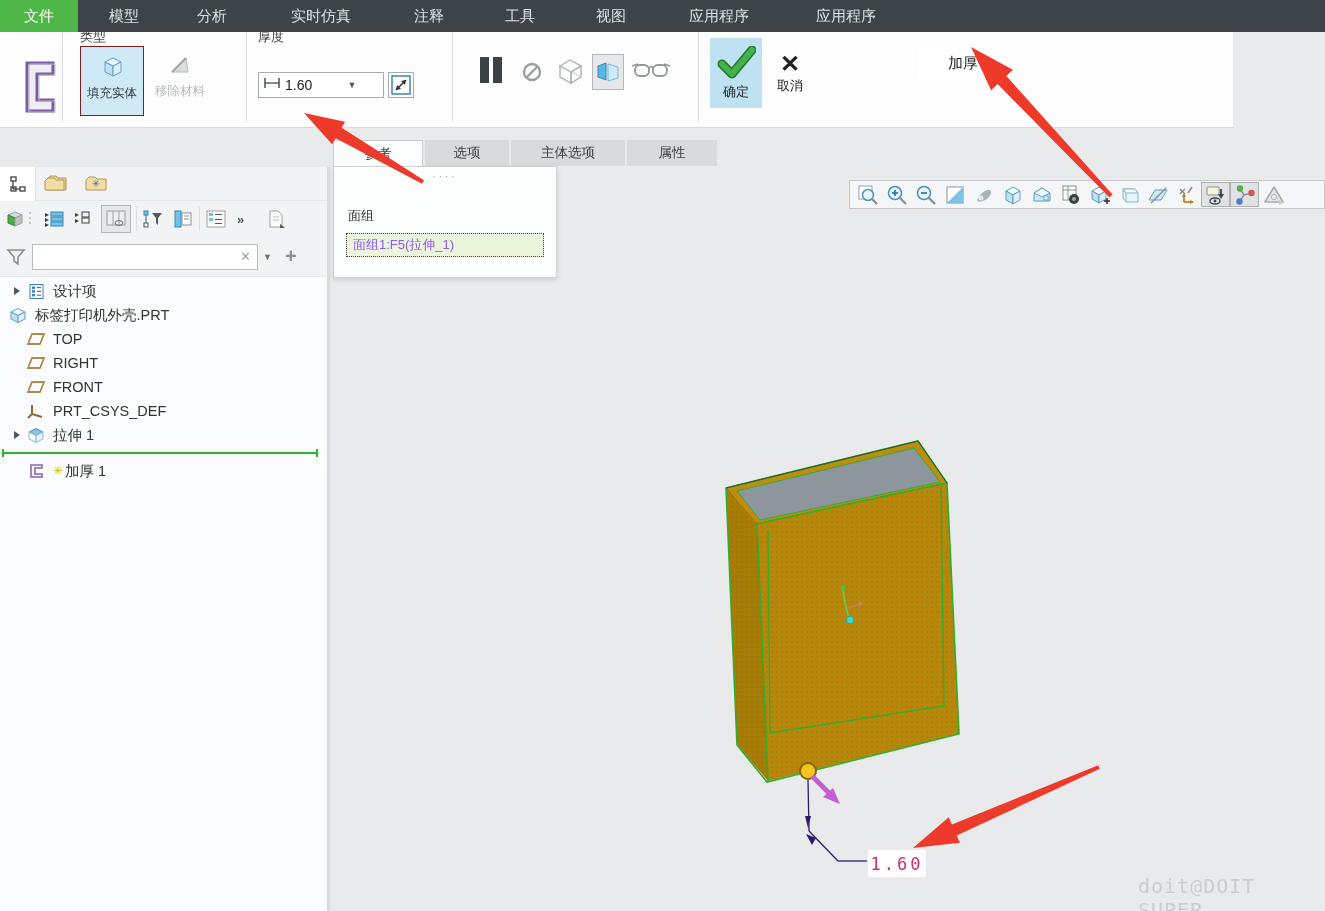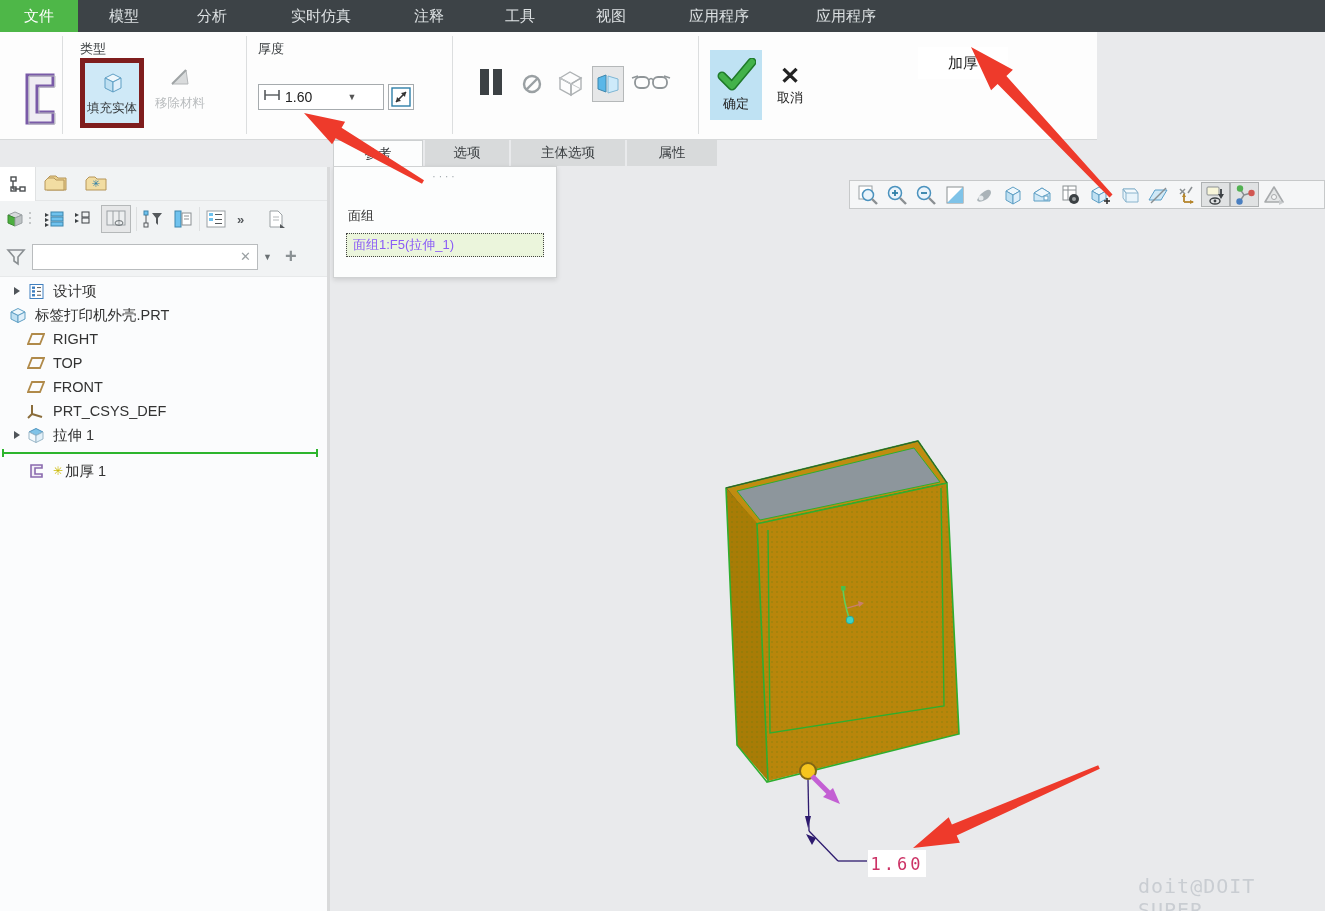--- a/index.html
+++ b/index.html
@@ -7,27 +7,27 @@
   body { font-family:"Liberation Sans", sans-serif; background:#e9eaec; position:relative; }
 
   
   #ribbon { position:absolute; left:0; top:0; width:1325px; height:32px; background:#3d4347; z-index:10; }
   .rtab { position:absolute; top:0; height:32px; display:flex; align-items:center; justify-content:center;
           color:#dde1e3; font-size:15px; cursor:default; }
   .rtab.file { background:#4eb748; color:#fff; }
   .rtab.active { background:#ffffff; color:#1d1d1d;margin-top:47px; }
 
   
-  #dashboard { position:absolute; left:0; top:32px; width:1097px; height:108px; background:#fdfdfd;
+  #dashboard { position:absolute; left:0; top:20px; width:1233px; height:108px; background:#fdfdfd;
                border-bottom:1px solid #d7d9da; z-index:9; }
   .vsep { position:absolute; top:4px; height:98px; width:1px; background:#dcdedf; }
   .grouplabel { position:absolute; font-size:13px; color:#3a3e40; }
   .typebtn { position:absolute; width:64px; height:70px; display:flex; flex-direction:column; align-items:center;
              justify-content:flex-start; padding-top:6px; font-size:12.5px; color:#35383a; }
-  .typebtn.sel { background:#cfe9f7; border:5px solid #7f1d1d; }
+  .typebtn.sel { background:#cfe9f7; border:1px solid #7f1d1d;font-family:Liberation Serif, serif; }
   .typebtn.disabled { color:#b9bcbe; }
   .valbox { position:absolute; height:26px; background:#fff; border:1px solid #a6abae; display:flex; align-items:center; }
   .valbox input { border:none; outline:none; width:58px; font-size:14px; color:#222; font-family:"Liberation Sans",sans-serif; }
   .drop { width:18px; height:24px; display:flex; align-items:center; justify-content:center; color:#555; font-size:9px; }
   .flipbtn { position:absolute; width:26px; height:26px; border:1px solid #a6abae; background:#fff;
              display:flex; align-items:center; justify-content:center; }
   .midicon { position:absolute; display:flex; align-items:center; justify-content:center; }
   .pressedbox { background:#e6e7e8; border:1px solid #b5b8b9; }
   .okbtn { position:absolute; width:52px; height:70px; background:#bfe2f3; display:flex; flex-direction:column;
            align-items:center; justify-content:center; font-size:13px; color:#222; }
@@ -494,30 +494,30 @@
       </span>
       <span>标签打印机外壳.PRT</span>
     </div>
     <div class="titem">
       <span class="nocaret"></span>
       <span class="ticon">
         <svg width="18" height="14" viewBox="0 0 18 14">
             <polygon points="5,2 17,2 13,12 1,12" fill="none" stroke="#b08a4a" stroke-width="1.8"></polygon>
           </svg>
       </span>
-      <span>RIGHT</span>
+      <span>TOP</span>
     </div>
     <div class="titem">
       <span class="nocaret"></span>
       <span class="ticon">
         <svg width="18" height="14" viewBox="0 0 18 14">
             <polygon points="5,2 17,2 13,12 1,12" fill="none" stroke="#b08a4a" stroke-width="1.8"></polygon>
           </svg>
       </span>
-      <span>TOP</span>
+      <span>RIGHT</span>
     </div>
     <div class="titem">
       <span class="nocaret"></span>
       <span class="ticon">
         <svg width="18" height="14" viewBox="0 0 18 14">
             <polygon points="5,2 17,2 13,12 1,12" fill="none" stroke="#b08a4a" stroke-width="1.8"></polygon>
           </svg>
       </span>
       <span>FRONT</span>
     </div>

